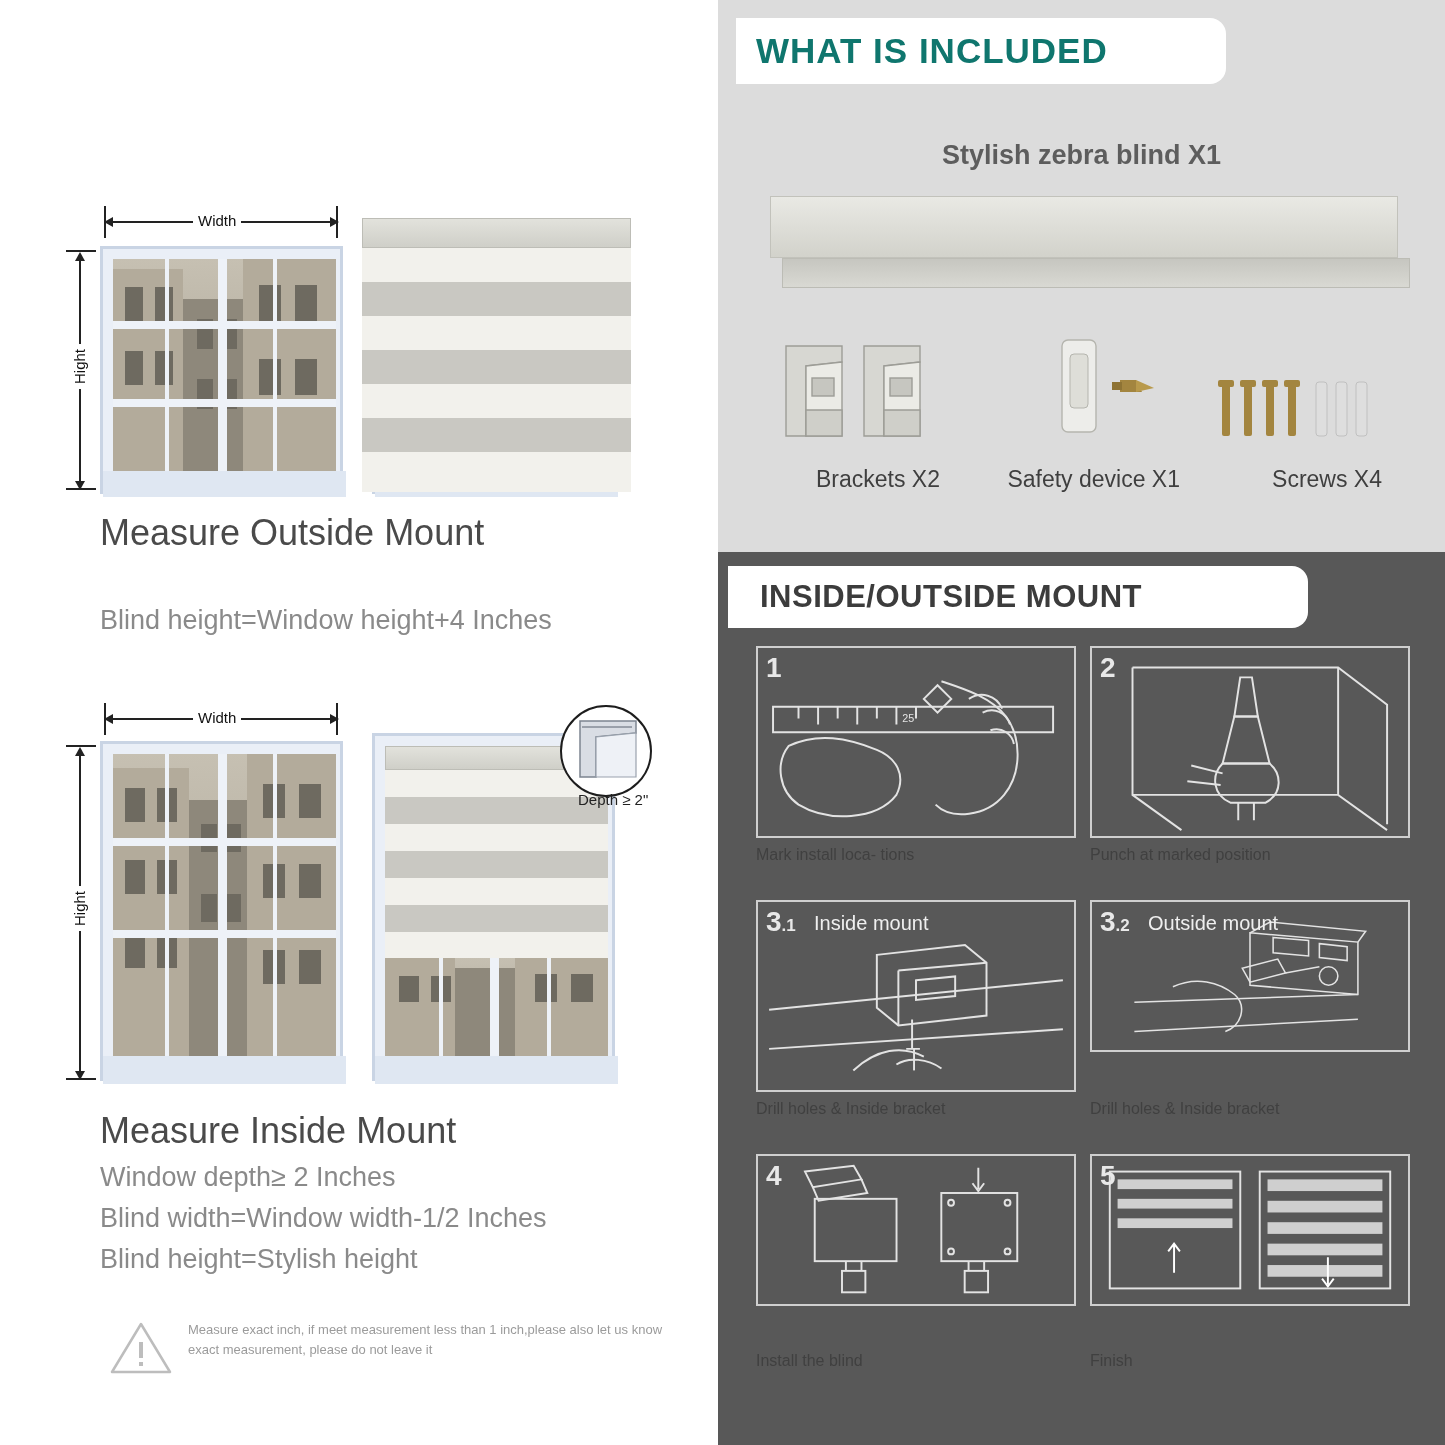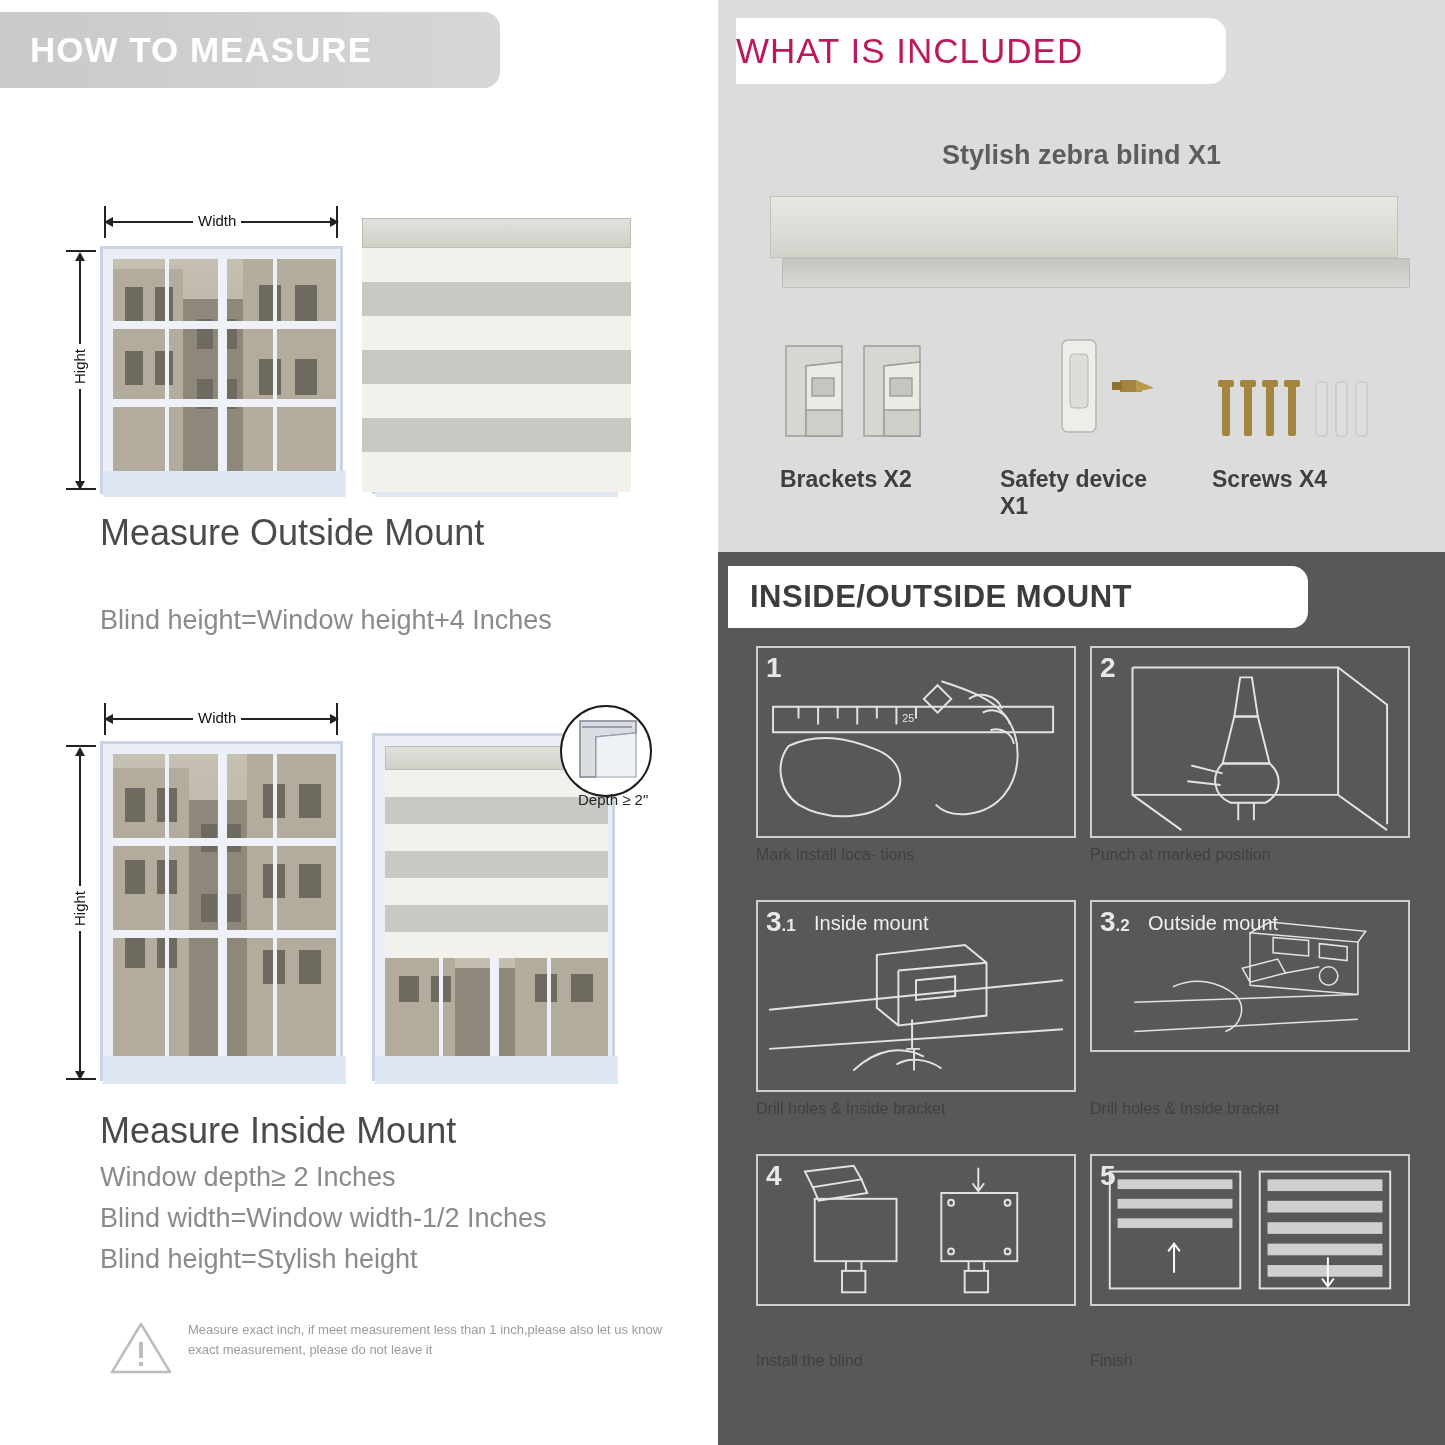--- a/index.html
+++ b/index.html
@@ -89,49 +89,49 @@
   .warn-text { font-size:13px; color:#9b9b9b; line-height:1.5; }
 
   
   .right-top {
     position:absolute; left:718px; top:0; width:727px; height:552px;
     background:#dcdcdc;
   }
   .hdr-included {
     position:absolute; left:736px; top:18px; width:490px; height:66px;
     background:#ffffff; border-radius:0 16px 16px 0;
-    display:flex; align-items:center; 
-    color:#be185d; font-size:35px; font-weight:normal; letter-spacing:1px;
+    display:flex; align-items:center; padding-left:20px;
+    color:#0f766e; font-size:35px; font-weight:bold; letter-spacing:1px;
   }
   .incl-title {
     position:absolute; left:718px; top:140px; width:727px;
     text-align:center; font-size:27px; font-weight:bold; color:#5d5d5d;
   }
   .incl-rail {
     position:absolute; left:770px; top:196px; width:628px; height:62px;
     background:linear-gradient(#e9e9e4,#d2d2cb);
     border:1px solid #c2c2bb;
   }
   .incl-rail-shadow {
     position:absolute; left:782px; top:258px; width:628px; height:30px;
     background:linear-gradient(#c6c6c0,#d9d9d3);
     border:1px solid #bcbcb5;
   }
   .part-label {
-    position:absolute; font-size:23px; color:#3f3f3f; text-align:left;font-weight:bold;
+    position:absolute; font-size:23px; color:#3f3f3f; text-align:right;
   }
 
   .right-bot {
     position:absolute; left:718px; top:552px; width:727px; height:893px;
     background:#585858;
   }
   .hdr-mount {
     position:absolute; left:728px; top:566px; width:580px; height:62px;
     background:#ffffff; border-radius:0 16px 16px 0;
-    display:flex; align-items:center; padding-left:22px;
+    display:flex; align-items:center; padding-left:32px;
     color:#3c3c3c; font-size:31px; font-weight:bold; letter-spacing:.5px;
   }
 
   .step {
     position:absolute; border:2px solid #cfcfcf;
   }
   .step .num {
     position:absolute; left:8px; top:4px; font-size:28px; color:#e8e8e8; font-weight:bold;
   }
   .step .num small { font-size:17px; }
@@ -144,21 +144,20 @@
   .sketch { position:absolute; inset:0; }
   .sketch svg { width:100%; height:100%; display:block; }
 </style>
 </head>
 <body>
 
 <div class="page">
 
   <div class="left">
 
-    <div class="hdr-tab hdr-measure">HOW TO MEASURE</div>
 
     <div class="winbox" style="left:0;top:100px;width:716px;height:400px;">
 
       <div class="dim-line" style="left:112px;top:121px;width:222px;height:2px;"></div>
       <div class="arrow-l" style="left:104px;top:117px;"></div>
       <div class="arrow-r" style="left:330px;top:117px;"></div>
       <div class="tick" style="left:104px;top:106px;width:2px;height:32px;"></div>
       <div class="tick" style="left:336px;top:106px;width:2px;height:32px;"></div>
       <div class="dim-label" style="left:193px;top:112px;">Width</div>
 

